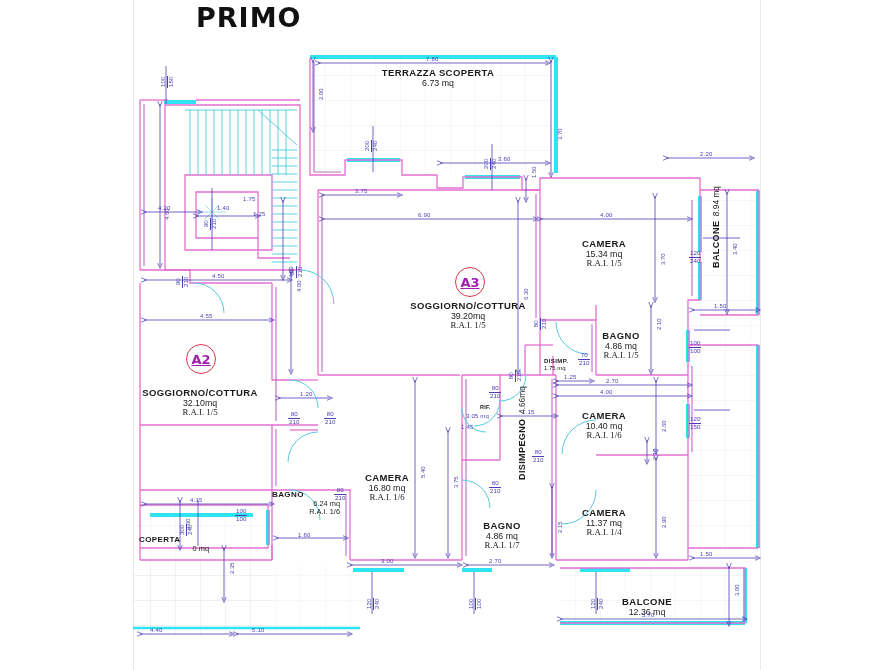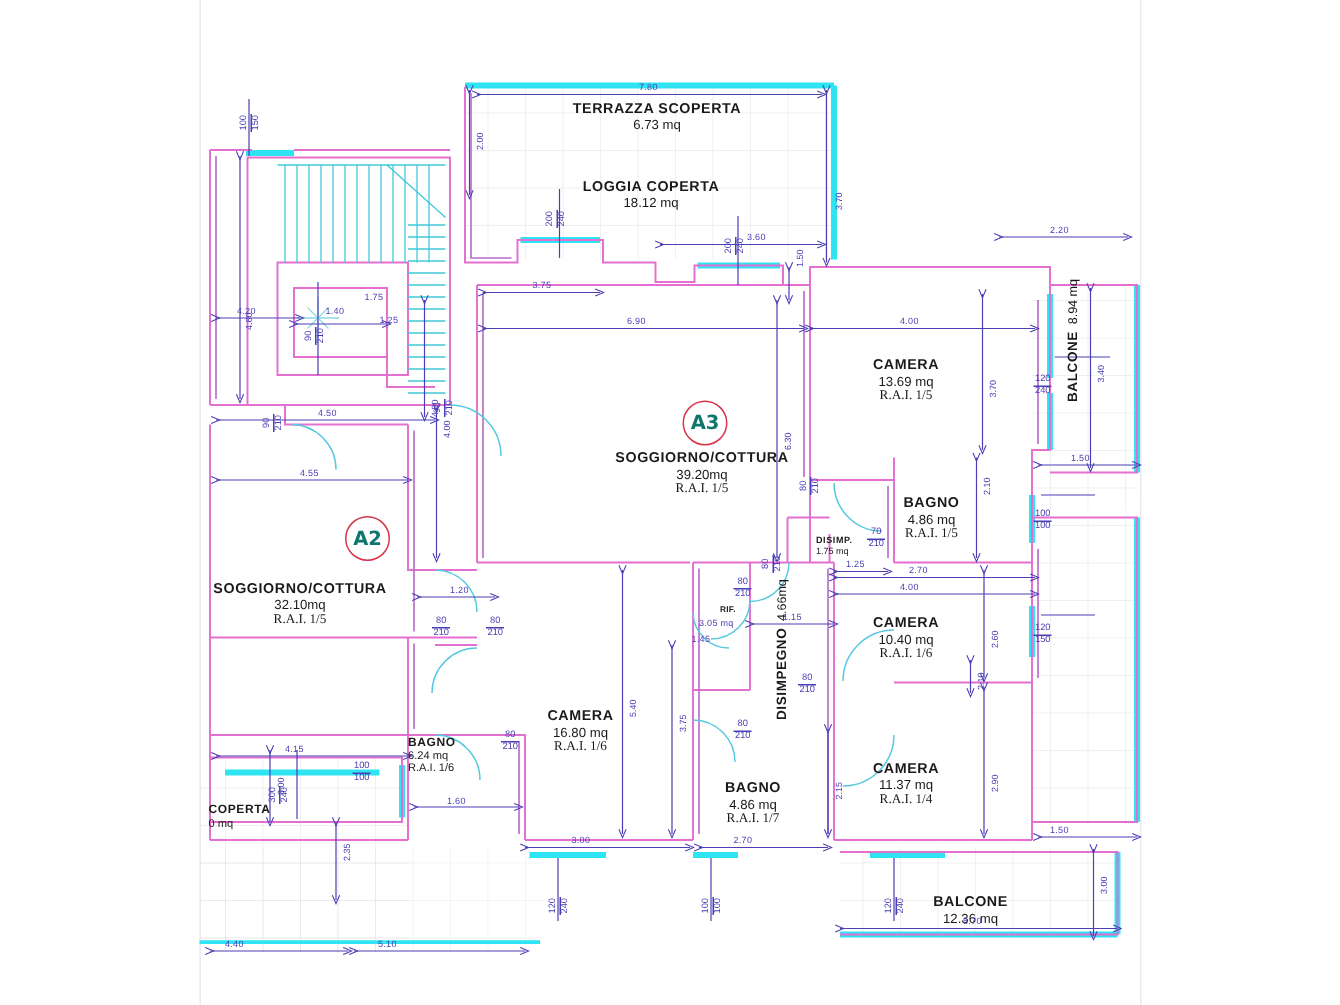--- a/index.html
+++ b/index.html
@@ -16,33 +16,33 @@
     font-family:"DejaVu Sans",sans-serif;
     font-weight:700;font-size:27px;letter-spacing:1px;color:#111;
   }
 
   
   .rlabel{position:absolute;text-align:center;color:#1a1a1a;line-height:1.12;white-space:nowrap;}
   .rlabel .nm{font-weight:700;font-size:9.5px;letter-spacing:.4px;}
   .rlabel .ar{font-size:8.8px;}
   .rlabel .ra{font-size:8.8px;font-family:Liberation Serif, serif;}
   .rlabel.sm .nm{font-size:8px;}
-  .rlabel.sm .ar{font-size:7.4px;}
+  .rlabel.sm .ar{font-size:7.4px;text-align:right;}
   .rlabel.xs .nm{font-size:6px;}
   .rlabel.xs .ar{font-size:6px;}
 
   .vlabel{position:absolute;color:#1a1a1a;white-space:nowrap;
     transform-origin:0 0;transform:rotate(-90deg);line-height:1.1;}
   .vlabel .nm{font-weight:700;font-size:9px;letter-spacing:.4px;}
   .vlabel .ar{font-size:8.4px;}
 
   
   .aptag{position:absolute;width:28px;height:28px;border:1.4px solid #d8344a;border-radius:50%;
-    color:#0f766e;font-weight:700;font-size:13px;display:flex;align-items:center;justify-content:center;
-    background:transparent;font-family:"DejaVu Sans",sans-serif;}
+    color:#a21caf;font-weight:700;font-size:13px;display:flex;align-items:center;justify-content:center;
+    background:transparent;font-family:"DejaVu Sans",sans-serif;text-decoration:underline;}
 
   
   .dim{position:absolute;color:#4b3fb5;font-size:6px;white-space:nowrap;letter-spacing:.2px;}
   .dimv{position:absolute;color:#4b3fb5;font-size:6px;white-space:nowrap;
     transform-origin:0 0;transform:rotate(-90deg);}
   
   .wtag{position:absolute;color:#4b3fb5;font-size:6.2px;text-align:center;line-height:1.05;}
   .wtag .top{border-bottom:.8px solid #4b3fb5;padding:0 1px;}
   .wtag .bot{padding:0 1px;}
   .wtagv{position:absolute;transform-origin:0 0;transform:rotate(-90deg);
@@ -51,20 +51,21 @@
   .wtagv .bot{padding:0 1px;}
 </style>
 </head>
 <body>
 
 <div id="stage">
 
   <div class="pageborder" style="left:133px;top:0;width:1px;height:670px;"></div>
   <div class="pageborder" style="left:760px;top:0;width:1px;height:670px;"></div>
 
+  <div class="title">PRIMO</div>
 
   <svg id="plan" viewBox="0 0 893 670">
     <defs>
       <pattern id="grid" width="25" height="25" patternUnits="userSpaceOnUse">
         <path d="M25 0 L0 0 0 25" fill="none" stroke="#dcdce2" stroke-width="0.6"></path>
       </pattern>
       <marker id="ar" markerWidth="8" markerHeight="8" refX="4" refY="4" orient="auto">
         <path d="M0,1 L7,4 L0,7" fill="none" stroke="#4b3fb5" stroke-width="0.9"></path>
       </marker>
     </defs>
@@ -276,33 +277,29 @@
       <line x1="694" y1="410" x2="730" y2="410"></line>
       <line x1="198" y1="500" x2="198" y2="546"></line>
       <line x1="372" y1="572" x2="372" y2="614"></line>
       <line x1="474" y1="572" x2="474" y2="614"></line>
       <line x1="596" y1="572" x2="596" y2="614"></line>
       <line x1="212" y1="188" x2="212" y2="250"></line>
     </g>
   </svg>
 
   <div class="aptag" style="left:455px;top:267px;">A3</div>
-  <div class="aptag" style="left:186px;top:344px;margin-left:44px;">A2</div>
+  <div class="aptag" style="left:186px;top:344px;">A2</div>
 
   <div class="rlabel" style="left:348px;top:68px;width:180px;">
     <div class="nm">TERRAZZA SCOPERTA</div>
     <div class="ar">6.73 mq</div>
   </div>
-  <div class="rlabel" style="left:344px;top:120px;width:180px;">
-    <div class="nm">LOGGIA COPERTA</div>
-    <div class="ar">18.12 mq</div>
-  </div>
   <div class="rlabel" style="left:539px;top:239px;width:130px;">
     <div class="nm">CAMERA</div>
-    <div class="ar">13.69 mq</div>
+    <div class="ar">15.34 mq</div>
     <div class="ra">R.A.I. 1/5</div>
   </div>
   <div class="rlabel" style="left:368px;top:301px;width:200px;">
     <div class="nm">SOGGIORNO/COTTURA</div>
     <div class="ar">39.20mq</div>
     <div class="ra">R.A.I. 1/5</div>
   </div>
   <div class="rlabel" style="left:566px;top:331px;width:110px;">
     <div class="nm">BAGNO</div>
     <div class="ar">4.86 mq</div>

